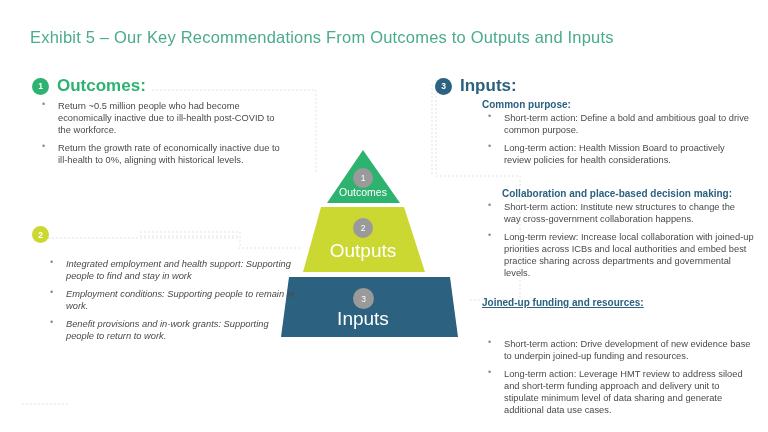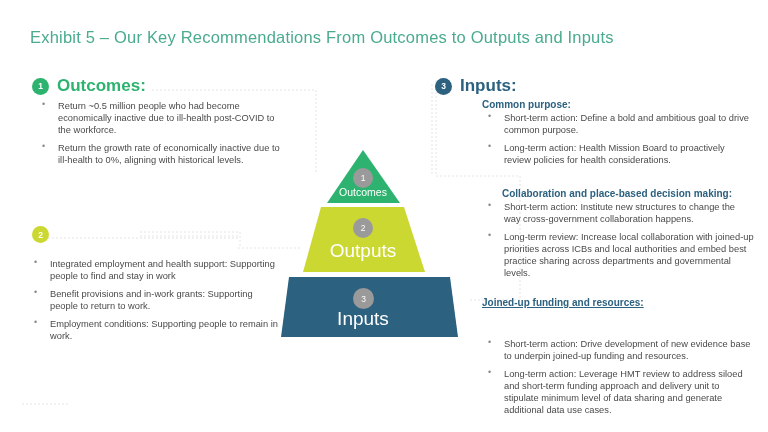--- a/index.html
+++ b/index.html
@@ -161,24 +161,24 @@
 
     <ul class="bul" style="left:36px; top:100px;">
       <li>Return ~0.5 million people who had become economically inactive due to ill-health post-COVID to the workforce.</li>
       <li>Return the growth rate of economically inactive due to ill-health to 0%, aligning with historical levels.</li>
     </ul>
 
     <div class="sec-head" style="left:32px; top:226px;">
       <div class="badge yellow">2</div>
     </div>
 
-    <ul class="bul" style="left:28px; top:258px;">
+    <ul class="bul" style="left:44px; top:258px;font-style:italic;">
       <li>Integrated employment and health support: Supporting people to find and stay in work</li>
+      <li>Employment conditions: Supporting people to remain in work.</li>
       <li>Benefit provisions and in-work grants: Supporting people to return to work.</li>
-      <li>Employment conditions: Supporting people to remain in work.</li>
     </ul>
   </div>
 
   <div class="col-right">
 
     <div class="sec-head" style="left:435px; top:76px;">
       <div class="badge blue">3</div>
       <div class="sec-title blue">Inputs:</div>
     </div>
 

